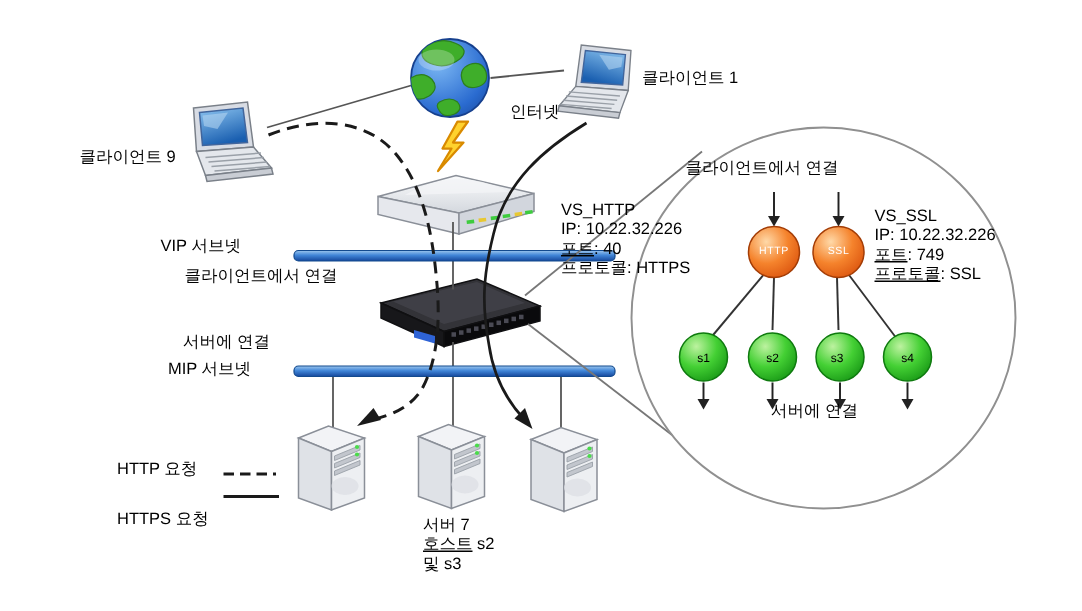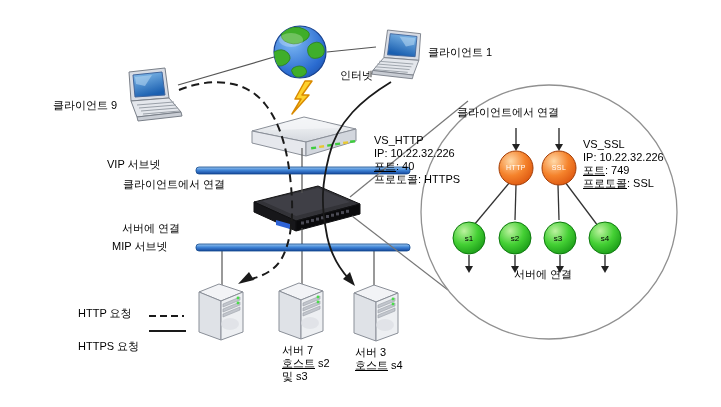--- a/index.html
+++ b/index.html
@@ -221,25 +221,20 @@
   <div class="t" style="left:112px;top:240px">MIP 서브넷</div>
 
   <div class="t" style="left:78px;top:307px">HTTP 요청</div>
   <div class="t" style="left:78px;top:340px">HTTPS 요청</div>
 
   <div class="t" style="left:282px;top:344px">
     <div>서버 7</div>
     <div><span class="u">호스트</span><span> s2</span></div>
     <div>및 s3</div>
   </div>
-  <div class="t" style="left:355px;top:346px">
-    <div>서버 3</div>
-    <div><span class="u">호스트</span><span> s4</span></div>
-    <div></div>
-  </div>
 
   <div class="t" style="left:457px;top:106px">클라이언트에서 연결</div>
   <div class="t" style="left:514px;top:268px">서버에 연결</div>
 
   <div class="t" style="left:374px;top:134px">
     <div>VS_HTTP</div>
     <div>IP: 10.22.32.226</div>
     <div><span class="u">포트</span><span>: 40</span></div>
     <div><span>프로토콜</span><span>: HTTPS</span></div>
   </div>

